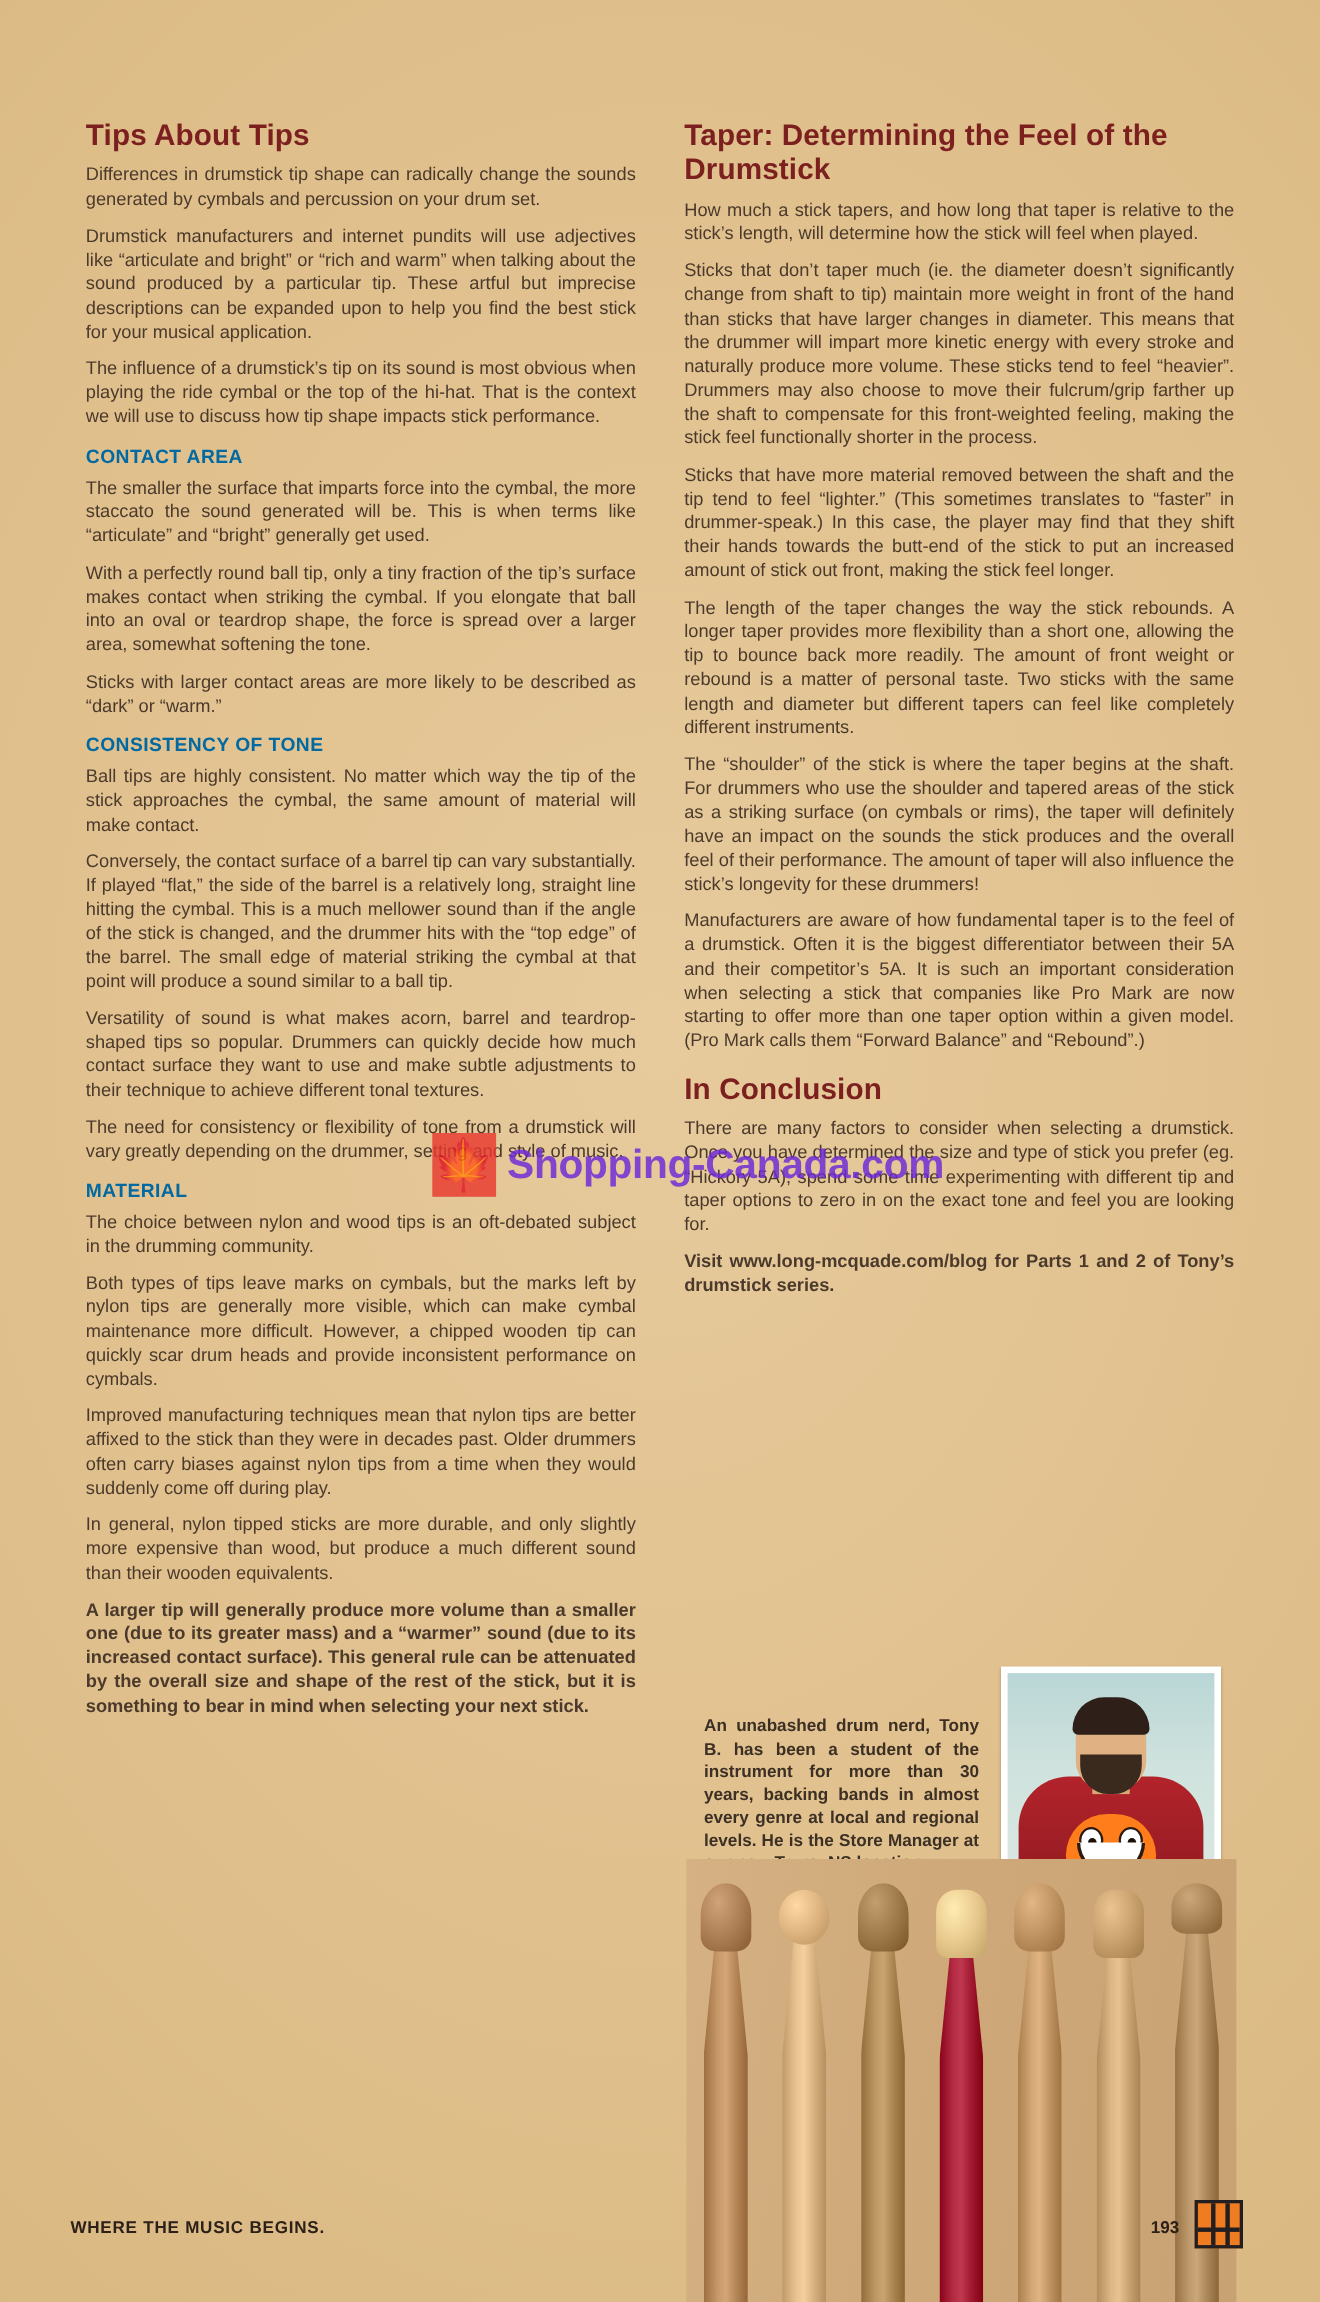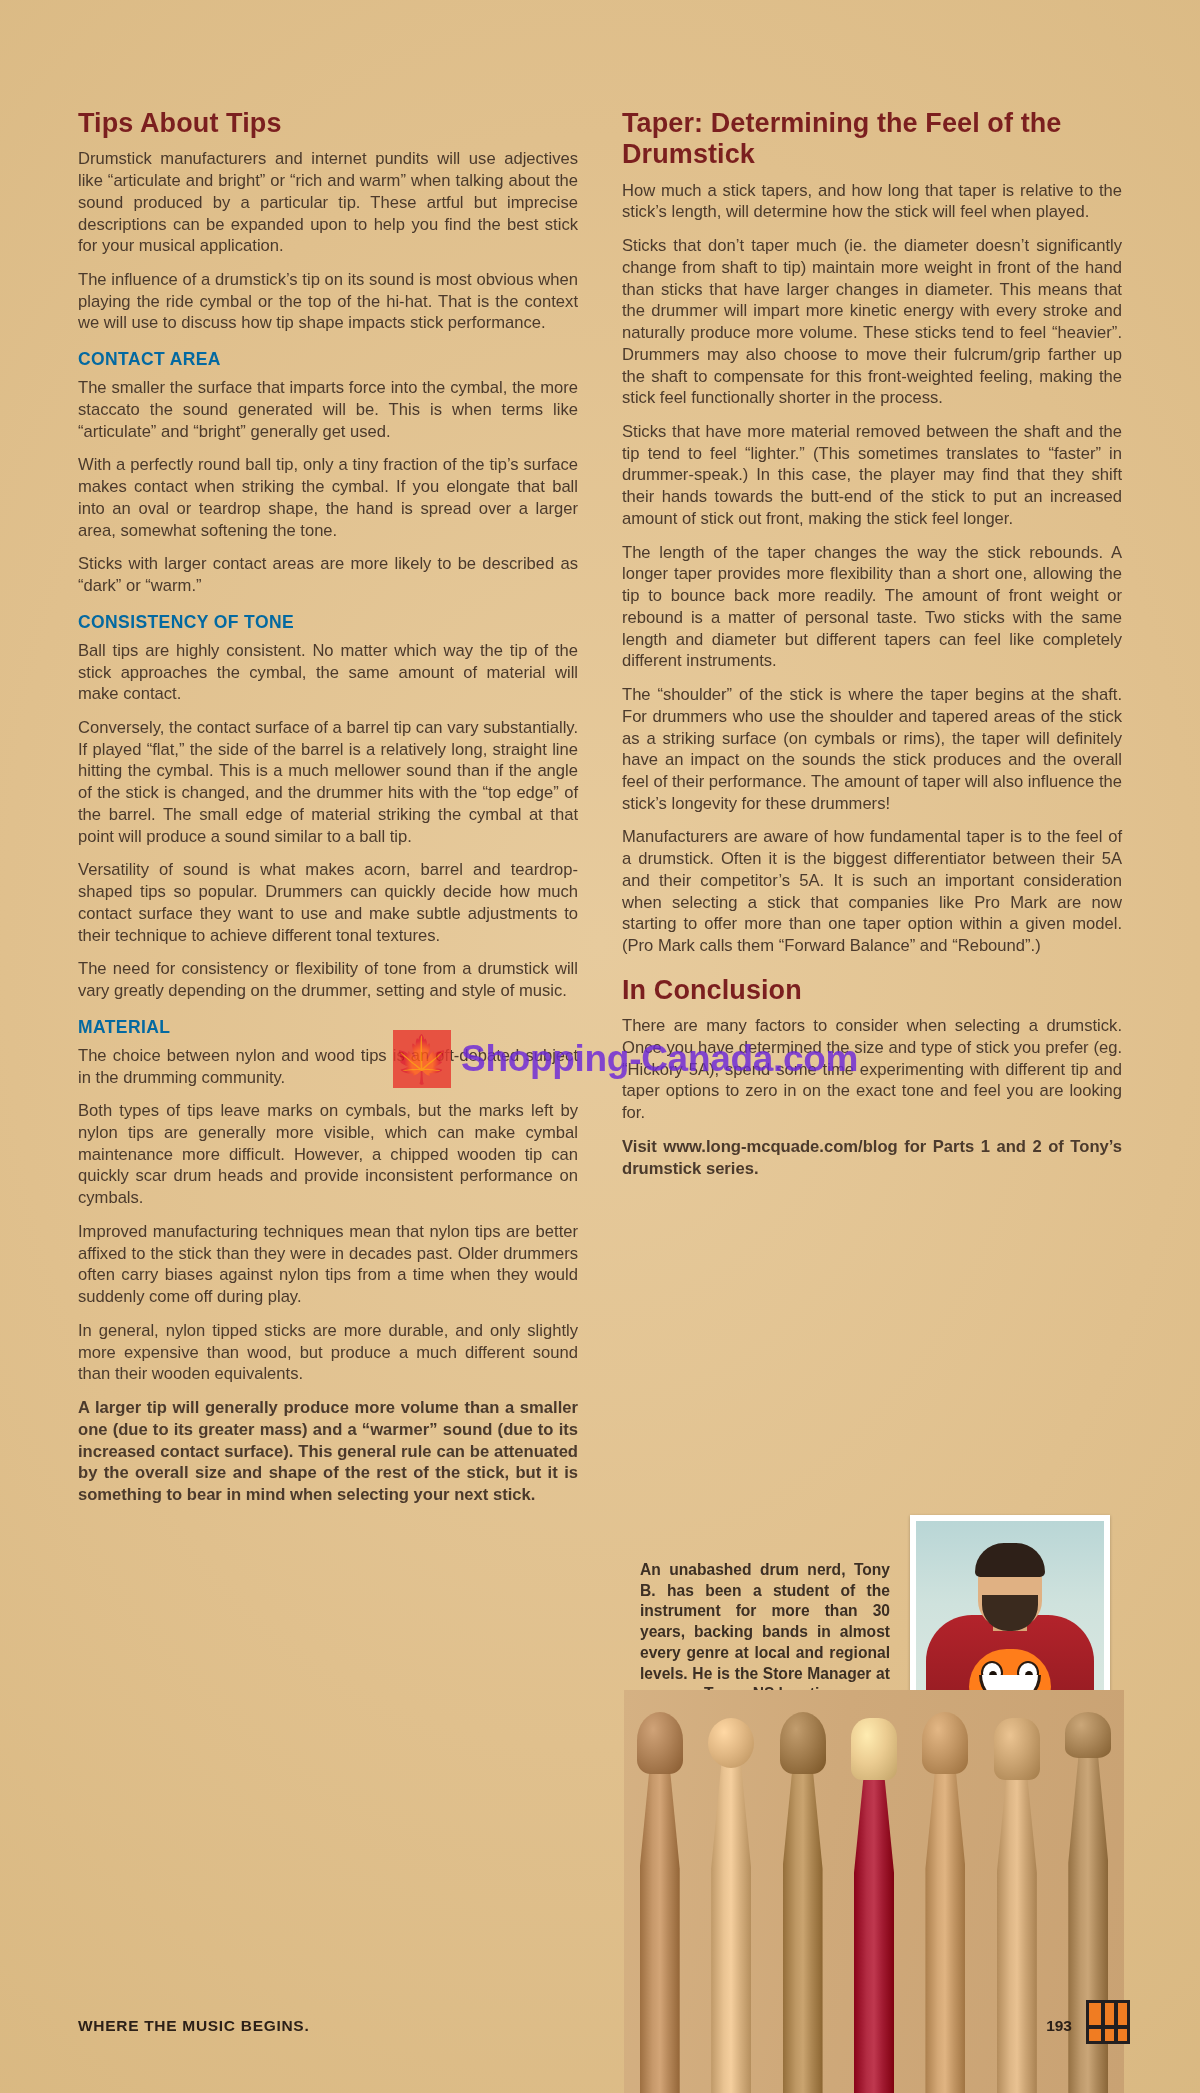--- a/index.html
+++ b/index.html
@@ -179,21 +179,21 @@
     font-size: 46px; line-height: 1; color: #fff;
   }
   .wm-text {
     font-size: 37px; font-weight: bold; color: #6d28d9;
     letter-spacing: -.3px; white-space: nowrap;
   }
 
   
   .footer-tagline {
     position: absolute;
-    left: 78px;
+    left: 64px;
     top: 2017px;
     font-size: 15.5px;
     font-weight: bold;
     letter-spacing: .7px;
     color: #2c2018;
   }
   .page-number {
     position: absolute;
     right: 128px;
     top: 2017px;
@@ -221,26 +221,27 @@
 </head>
 <body>
 
 <div class="page"></div>
 
 <div class="columns">
 
   <div class="col">
     <h1 class="section-title">Tips About Tips</h1>
 
+    <p class="body">Differences in drumstick tip shape can radically change the sounds generated by cymbals and percussion on your drum set.</p>
     <p class="body">Drumstick manufacturers and internet pundits will use adjectives like “articulate and bright” or “rich and warm” when talking about the sound produced by a particular tip. These artful but imprecise descriptions can be expanded upon to help you find the best stick for your musical application.</p>
     <p class="body">The influence of a drumstick’s tip on its sound is most obvious when playing the ride cymbal or the top of the hi-hat. That is the context we will use to discuss how tip shape impacts stick performance.</p>
 
     <h2 class="sub-title">CONTACT AREA</h2>
     <p class="body">The smaller the surface that imparts force into the cymbal, the more staccato the sound generated will be. This is when terms like “articulate” and “bright” generally get used.</p>
-    <p class="body">With a perfectly round ball tip, only a tiny fraction of the tip’s surface makes contact when striking the cymbal. If you elongate that ball into an oval or teardrop shape, the hand is spread over a larger area, somewhat softening the tone.</p>
+    <p class="body">With a perfectly round ball tip, only a tiny fraction of the tip’s surface makes contact when striking the cymbal. If you elongate that ball into an oval or teardrop shape, the force is spread over a larger area, somewhat softening the tone.</p>
     <p class="body">Sticks with larger contact areas are more likely to be described as “dark” or “warm.”</p>
 
     <h2 class="sub-title">CONSISTENCY OF TONE</h2>
     <p class="body">Ball tips are highly consistent. No matter which way the tip of the stick approaches the cymbal, the same amount of material will make contact.</p>
     <p class="body">Conversely, the contact surface of a barrel tip can vary substantially. If played “flat,” the side of the barrel is a relatively long, straight line hitting the cymbal. This is a much mellower sound than if the angle of the stick is changed, and the drummer hits with the “top edge” of the barrel. The small edge of material striking the cymbal at that point will produce a sound similar to a ball tip.</p>
     <p class="body">Versatility of sound is what makes acorn, barrel and teardrop-shaped tips so popular. Drummers can quickly decide how much contact surface they want to use and make subtle adjustments to their technique to achieve different tonal textures.</p>
     <p class="body">The need for consistency or flexibility of tone from a drumstick will vary greatly depending on the drummer, setting and style of music.</p>
 
     <h2 class="sub-title">MATERIAL</h2>
     <p class="body">The choice between nylon and wood tips is an oft-debated subject in the drumming community.</p>

